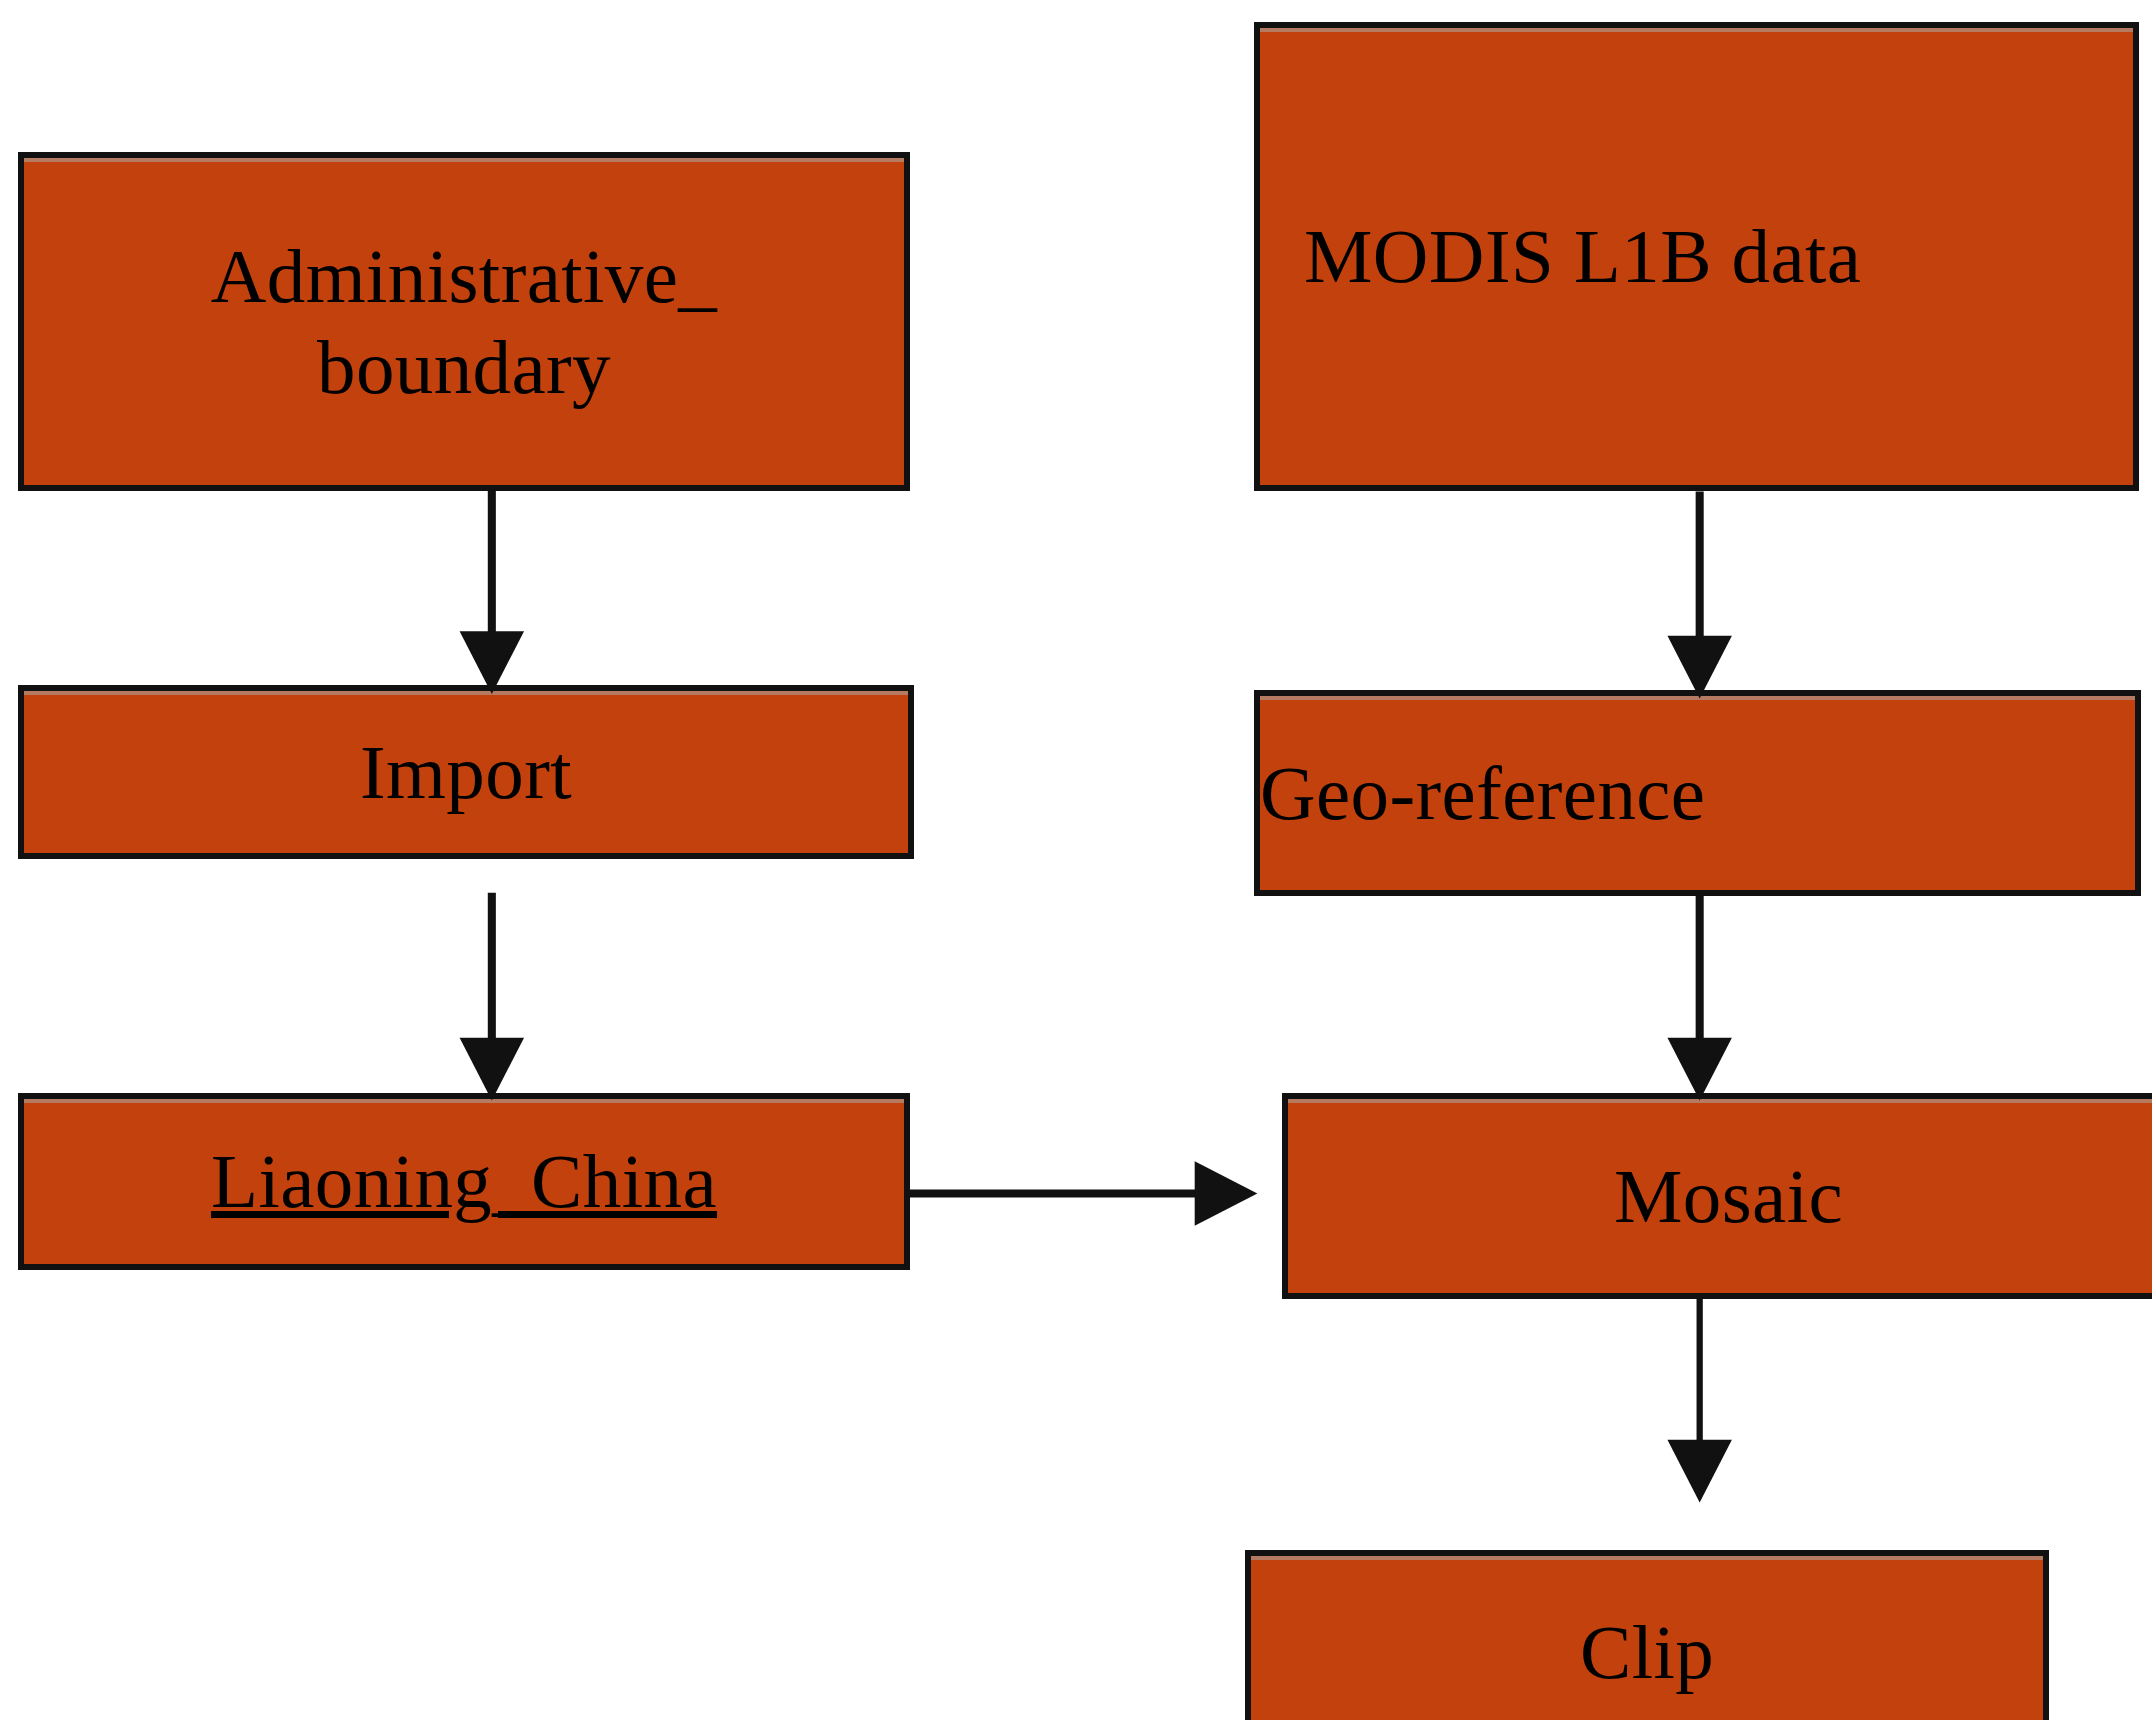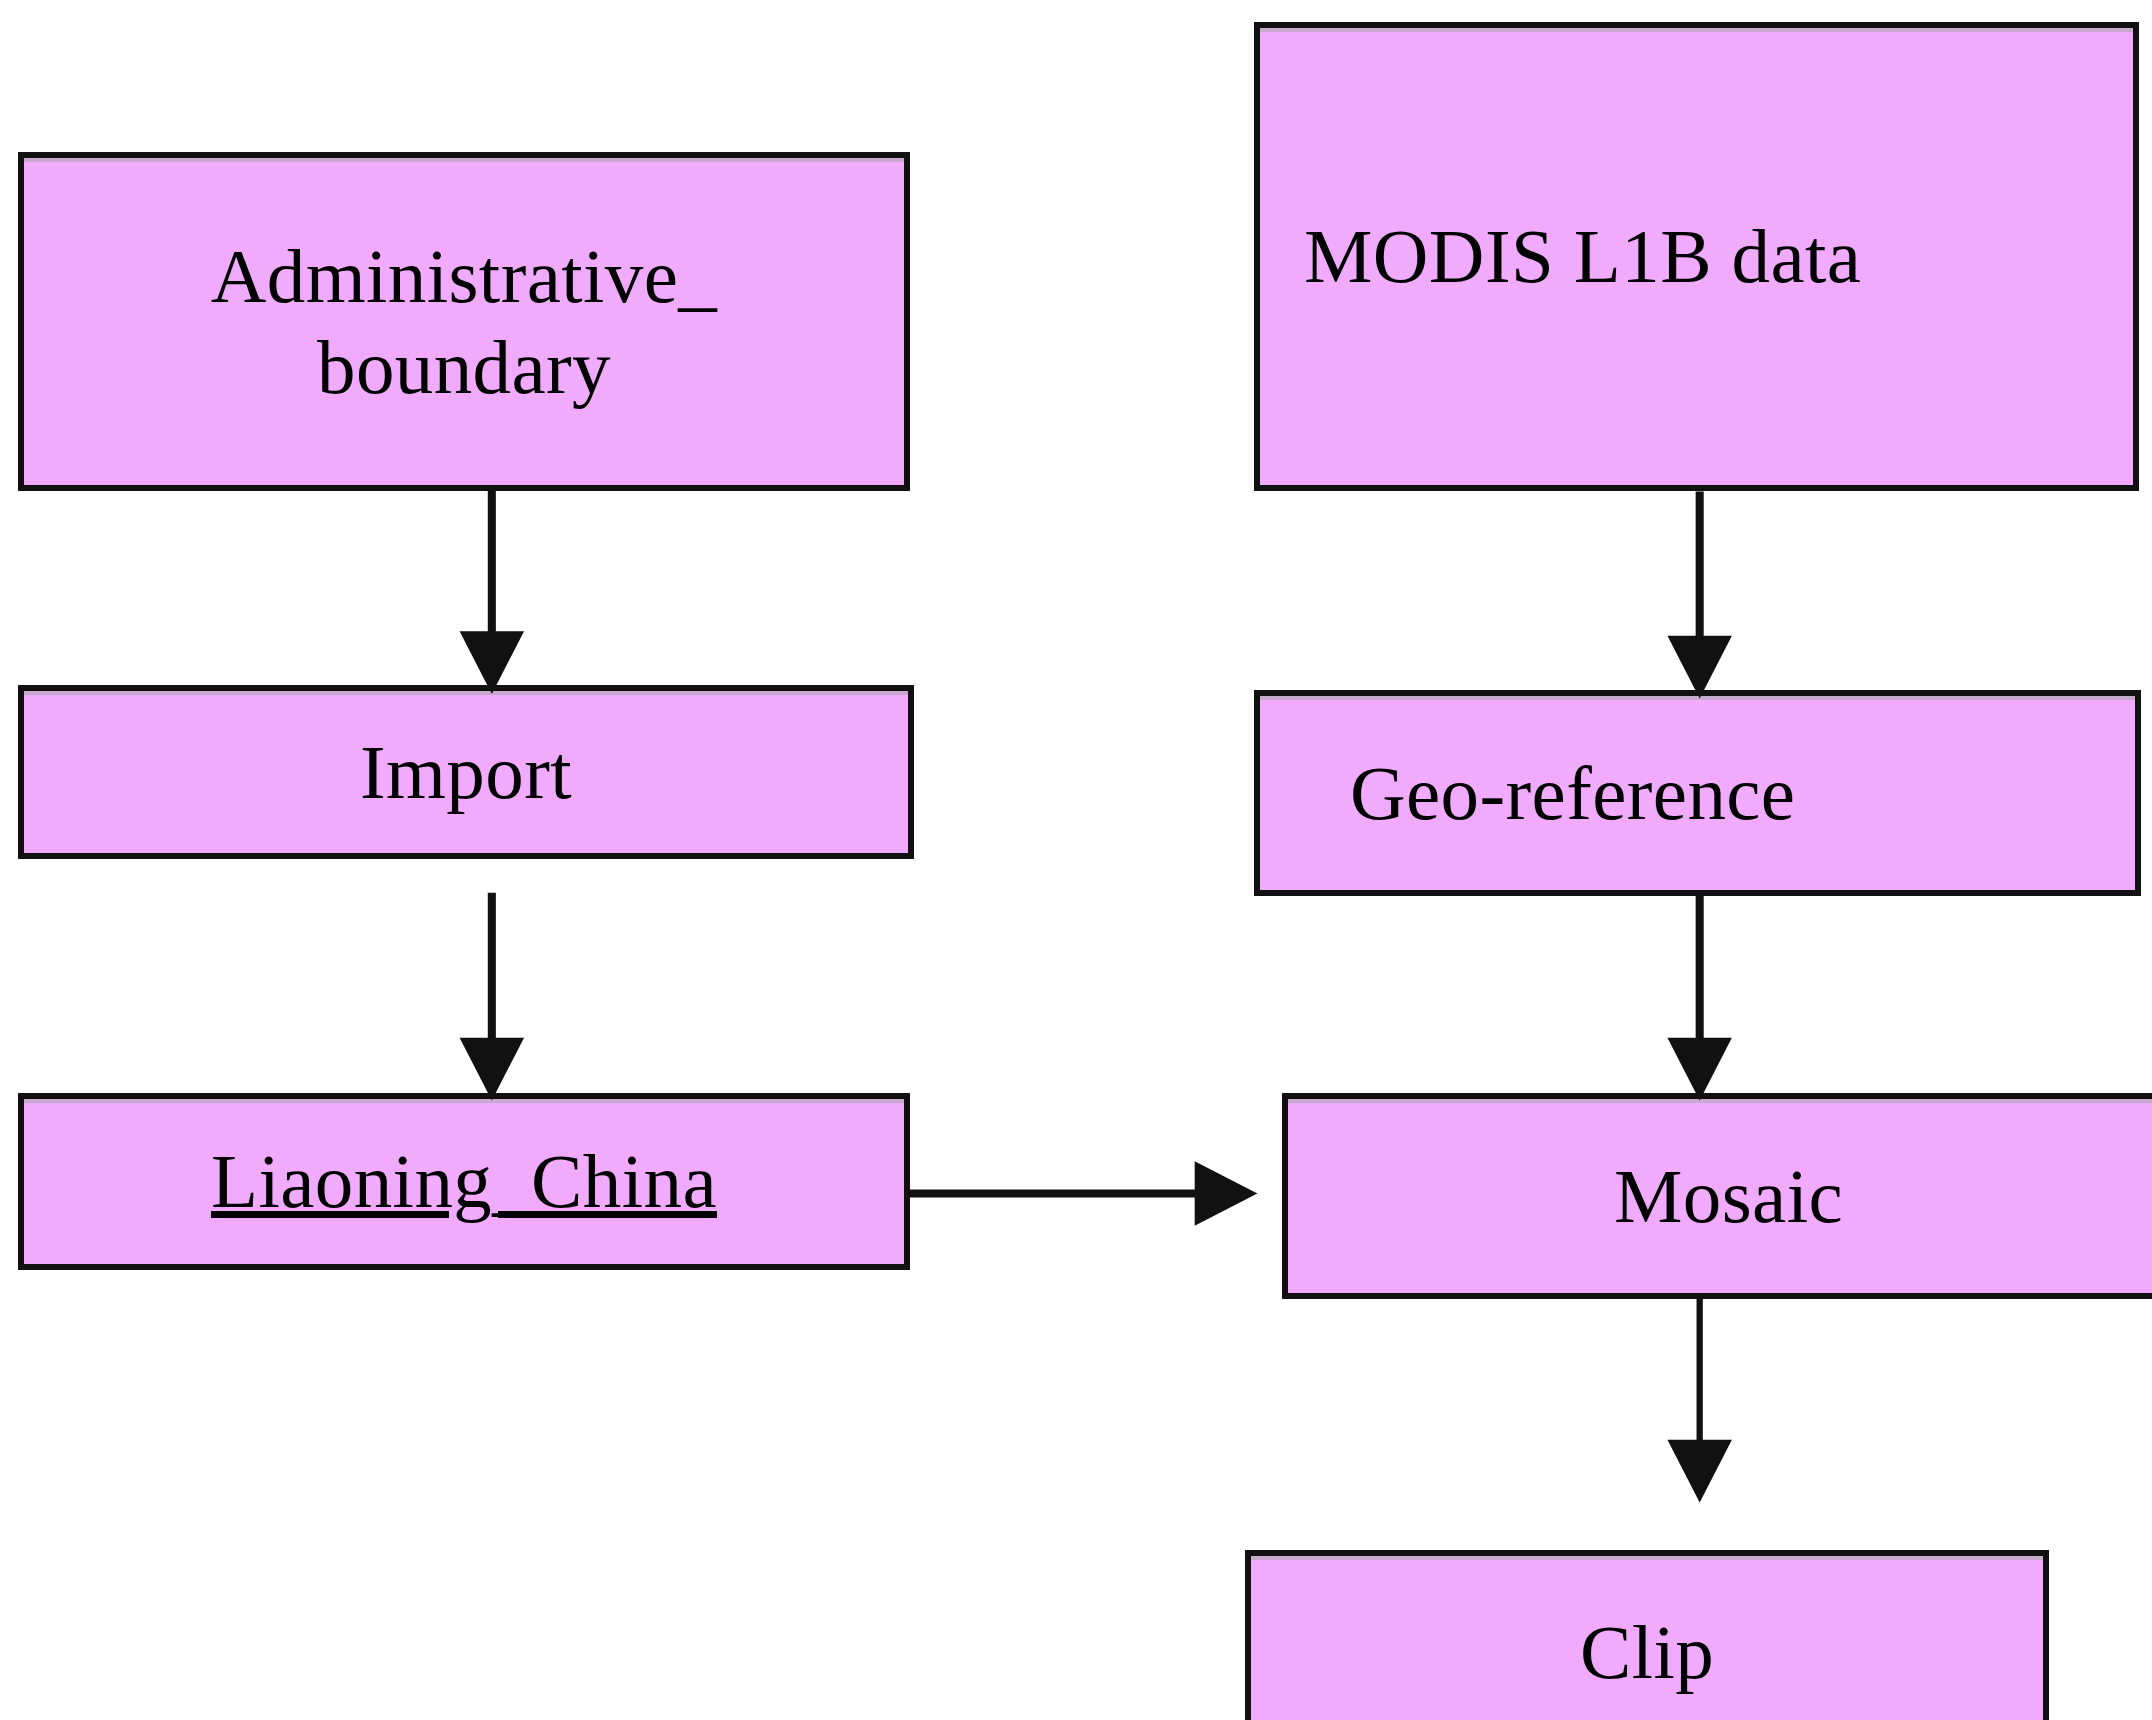--- a/index.html
+++ b/index.html
@@ -12,21 +12,21 @@
     position: relative;
     width: 2153px;
     height: 1720px;
     background: #ffffff;
     overflow: hidden;
     font-family: "Liberation Serif", "DejaVu Serif", serif;
   }
   .node {
     position: absolute;
     box-sizing: border-box;
-    background: #f0abfc;
+    background: #c2410c;
     border: 6.3px solid #111111;
     display: flex;
     align-items: center;
     justify-content: center;
     text-align: center;
     color: #000000;
     line-height: 1.18;
     letter-spacing: 0.4px;
   }
   .node .node-label {
@@ -42,21 +42,21 @@
 
   #node-import        { left: 18px;   top: 685px;  width: 896px; height: 174px; }
   #node-liaoning      { left: 18px;   top: 1093px; width: 892px;  height: 177px; text-decoration: underline; }
 
   #node-modis         { left: 1254px; top: 22.4px;   width: 885px;  height: 469px;
                         justify-content: flex-start; }
   #node-modis .node-label { padding-left: 44px; text-align: left; }
 
   #node-georeference  { left: 1254px; top: 690px;  width: 887px;  height: 206px;
                         justify-content: flex-start; }
-  #node-georeference .node-label { padding-left: 90px; text-align: left; }
+  #node-georeference .node-label { text-align: left; }
 
   #node-mosaic        { left: 1252px; top: 1093px; width: 893px;  height: 206px; margin-left: 30px; }
   #node-clip          { left: 1245px; top: 1550px; width: 804px; height: 204px; }
 
   
   .conn {
     position: absolute;
     overflow: visible;
   }
   .conn svg { display: block; overflow: visible; }

